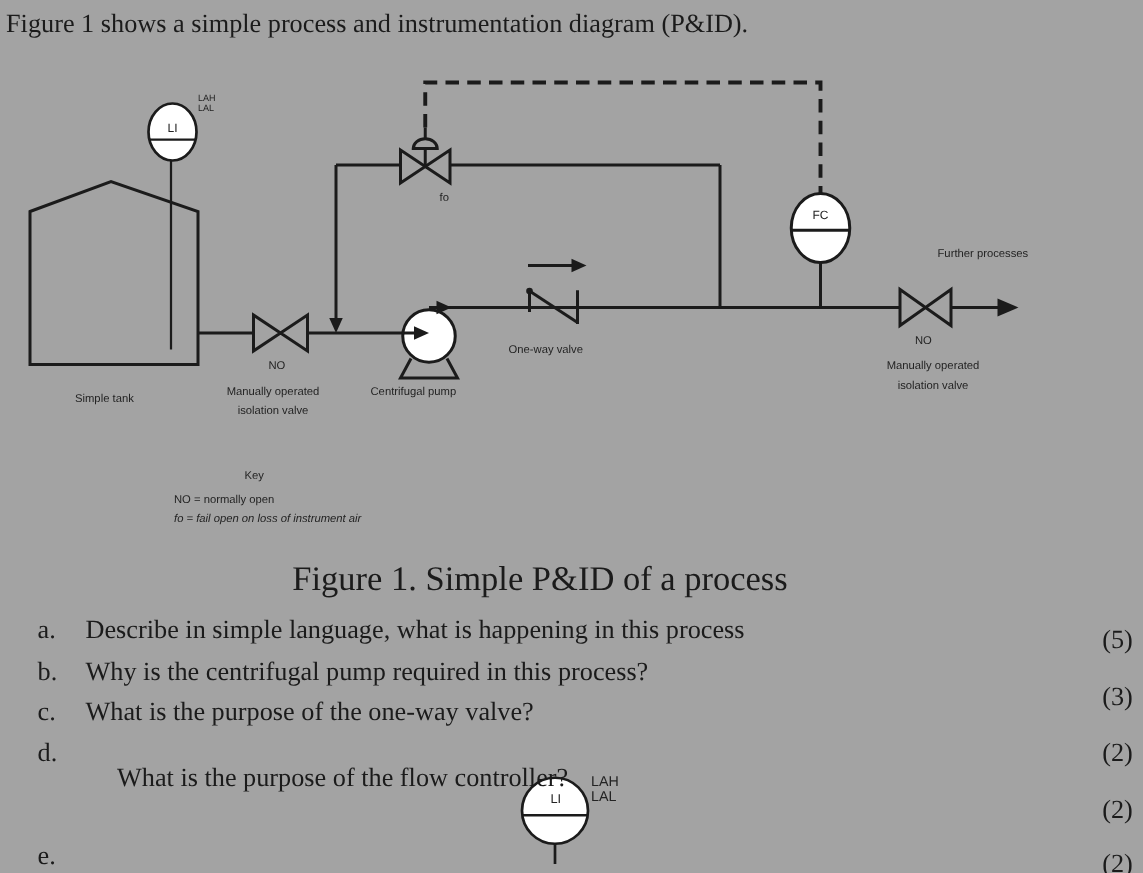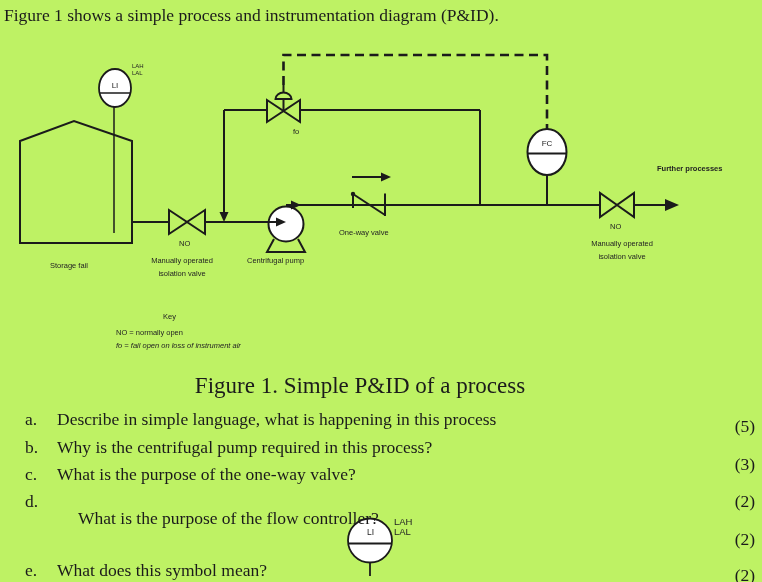--- a/index.html
+++ b/index.html
@@ -1,17 +1,17 @@
 <!DOCTYPE html>
 <html><head>
 <meta charset="utf-8">
 <style>
   html,body { margin:0; padding:0; background:#ffffff; }
   .page {
-    position:relative; width:762px; height:582px; background:#bef264;
+    position:relative; width:762px; height:582px; background:#a3a3a3;
     color:#1b1b1b; font-family:"Liberation Serif", serif; overflow:hidden;
   }
   .abs { position:absolute; white-space:nowrap; }
   .serif { font-family:"Liberation Serif", serif; font-size:17.5px; color:#1b1b1b; }
   .dlabel { position:absolute; font-family:"Liberation Sans", sans-serif;
             font-size:7.5px; color:#232323; white-space:nowrap; line-height:9px; }
   .dlabel.center { text-align:center; white-space:normal; }
   .tag { font-size:8px; text-align:center; }
   .tiny { font-size:6px; line-height:6.5px; }
   .esym { font-size:9.5px; line-height:10px; }
@@ -85,35 +85,35 @@
       <line x1="370" y1="562.5" x2="370" y2="576" stroke-width="1.8"></line>
     </g>
   </svg>
 
   <div class="dlabel tag" style="left:105px; top:81px; width:20px;">LI</div>
   <div class="dlabel tiny" style="left:132px; top:63px;">LAH</div>
   <div class="dlabel tiny" style="left:132px; top:69.5px;">LAL</div>
 
   <div class="dlabel tag" style="left:537px; top:139px; width:20px;">FC</div>
 
-  <div class="dlabel" style="left:50px; top:261px;">Storage fail</div>
+  <div class="dlabel" style="left:50px; top:261px;">Simple tank</div>
 
   <div class="dlabel" style="left:179px; top:239px;">NO</div>
   <div class="dlabel center" style="left:141px; top:254px; width:82px; line-height:13px;">
     <div>Manually operated</div>
     <div>isolation valve</div>
   </div>
 
   <div class="dlabel" style="left:247px; top:256px;">Centrifugal pump</div>
 
   <div class="dlabel" style="left:339px; top:228px;">One-way valve</div>
 
   <div class="dlabel" style="left:277px; top:127px;padding-left:16px;">fo</div>
 
-  <div class="dlabel" style="left:657px; top:164px;font-weight:bold;">Further processes</div>
+  <div class="dlabel" style="left:625px; top:164px;">Further processes</div>
 
   <div class="dlabel" style="left:610px; top:222px;">NO</div>
   <div class="dlabel center" style="left:581px; top:237px; width:82px; line-height:13px;">
     <div>Manually operated</div>
     <div>isolation valve</div>
   </div>
 
   <div class="dlabel" style="left:163px; top:312px;">Key</div>
   <div class="dlabel" style="left:116px; top:328px;">NO = normally open</div>
   <div class="dlabel" style="left:116px; top:341px;font-style:italic;">fo = fail open on loss of instrument air</div>
@@ -126,21 +126,20 @@
   <div class="abs serif" style="left:25px; top:437px;">b.</div>
   <div class="abs serif" style="left:57px; top:437px;">Why is the centrifugal pump required in this process?</div>
 
   <div class="abs serif" style="left:25px; top:464px;">c.</div>
   <div class="abs serif" style="left:57px; top:464px;">What is the purpose of the one-way valve?</div>
 
   <div class="abs serif" style="left:25px; top:491px;">d.</div>
   <div class="abs serif" style="left:57px; top:508px;margin-left:21px;">What is the purpose of the flow controller?</div>
 
   <div class="abs serif" style="left:25px; top:560px;">e.</div>
-  <div class="abs serif" style="left:57px; top:560px;">What does this symbol mean?</div>
 
   <div class="abs serif marks" style="left:730px; top:416px;">(5)</div>
   <div class="abs serif marks" style="left:730px; top:454px;">(3)</div>
   <div class="abs serif marks" style="left:730px; top:491px;">(2)</div>
   <div class="abs serif marks" style="left:730px; top:529px;">(2)</div>
   <div class="abs serif marks" style="left:730px; top:565px;">(2)</div>
 
   <div class="dlabel" style="left:361px; top:528px; width:19px; text-align:center; font-size:8.5px;">LI</div>
   <div class="dlabel esym" style="left:394px; top:517px;">LAH</div>
   <div class="dlabel esym" style="left:394px; top:527px;">LAL</div>

